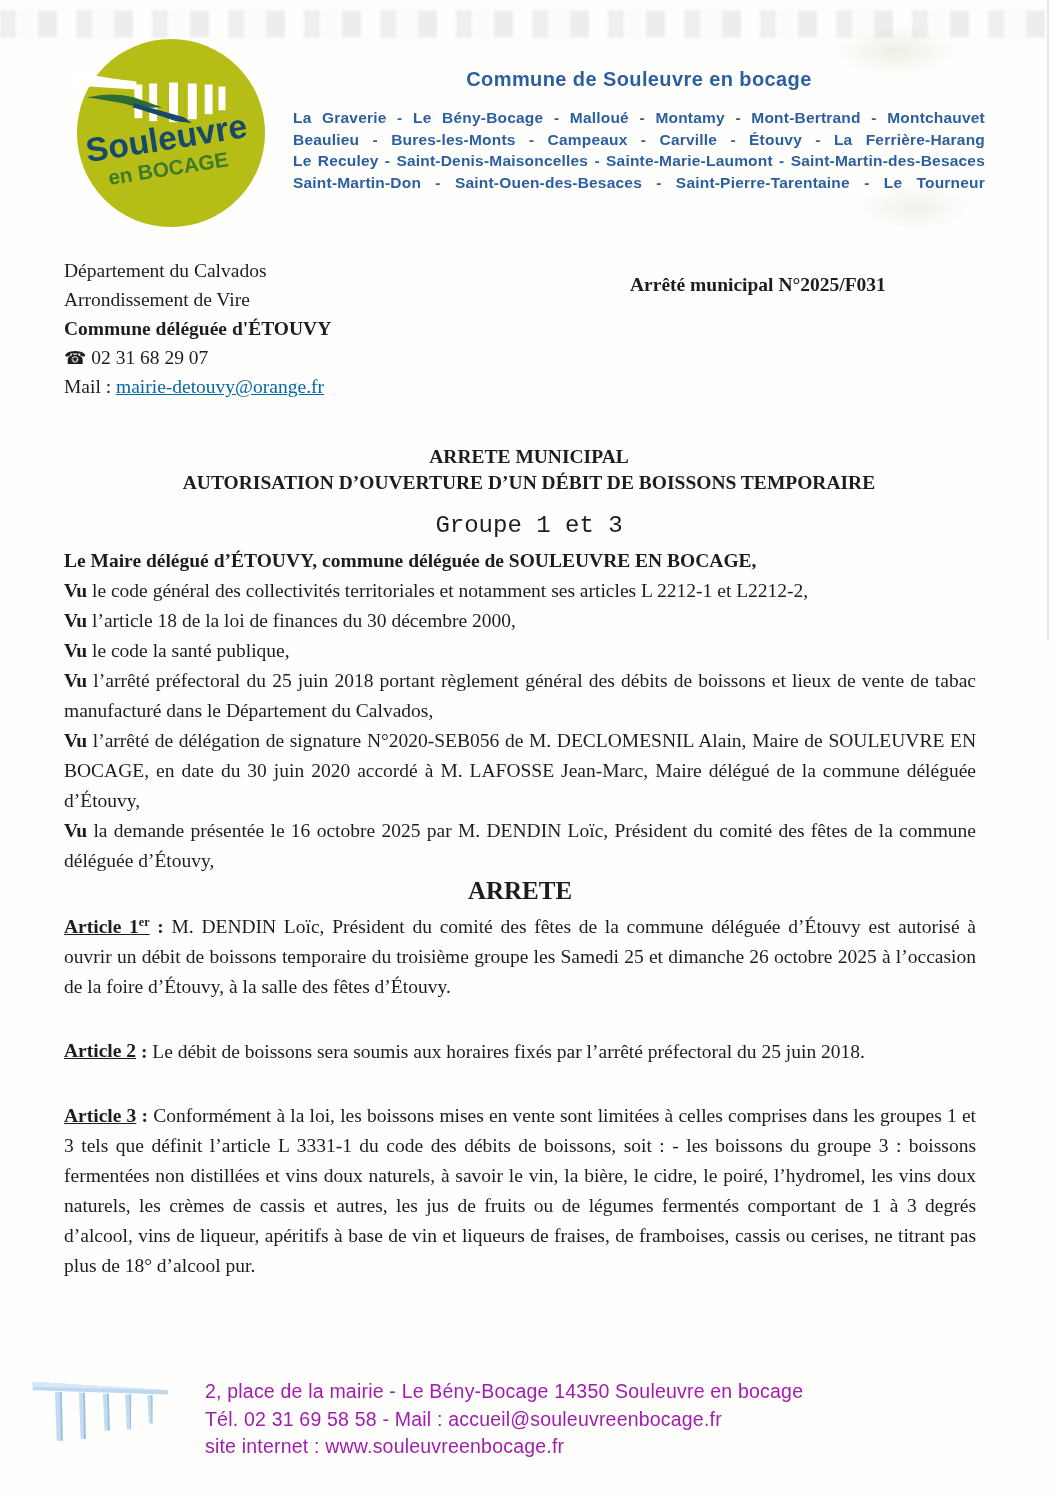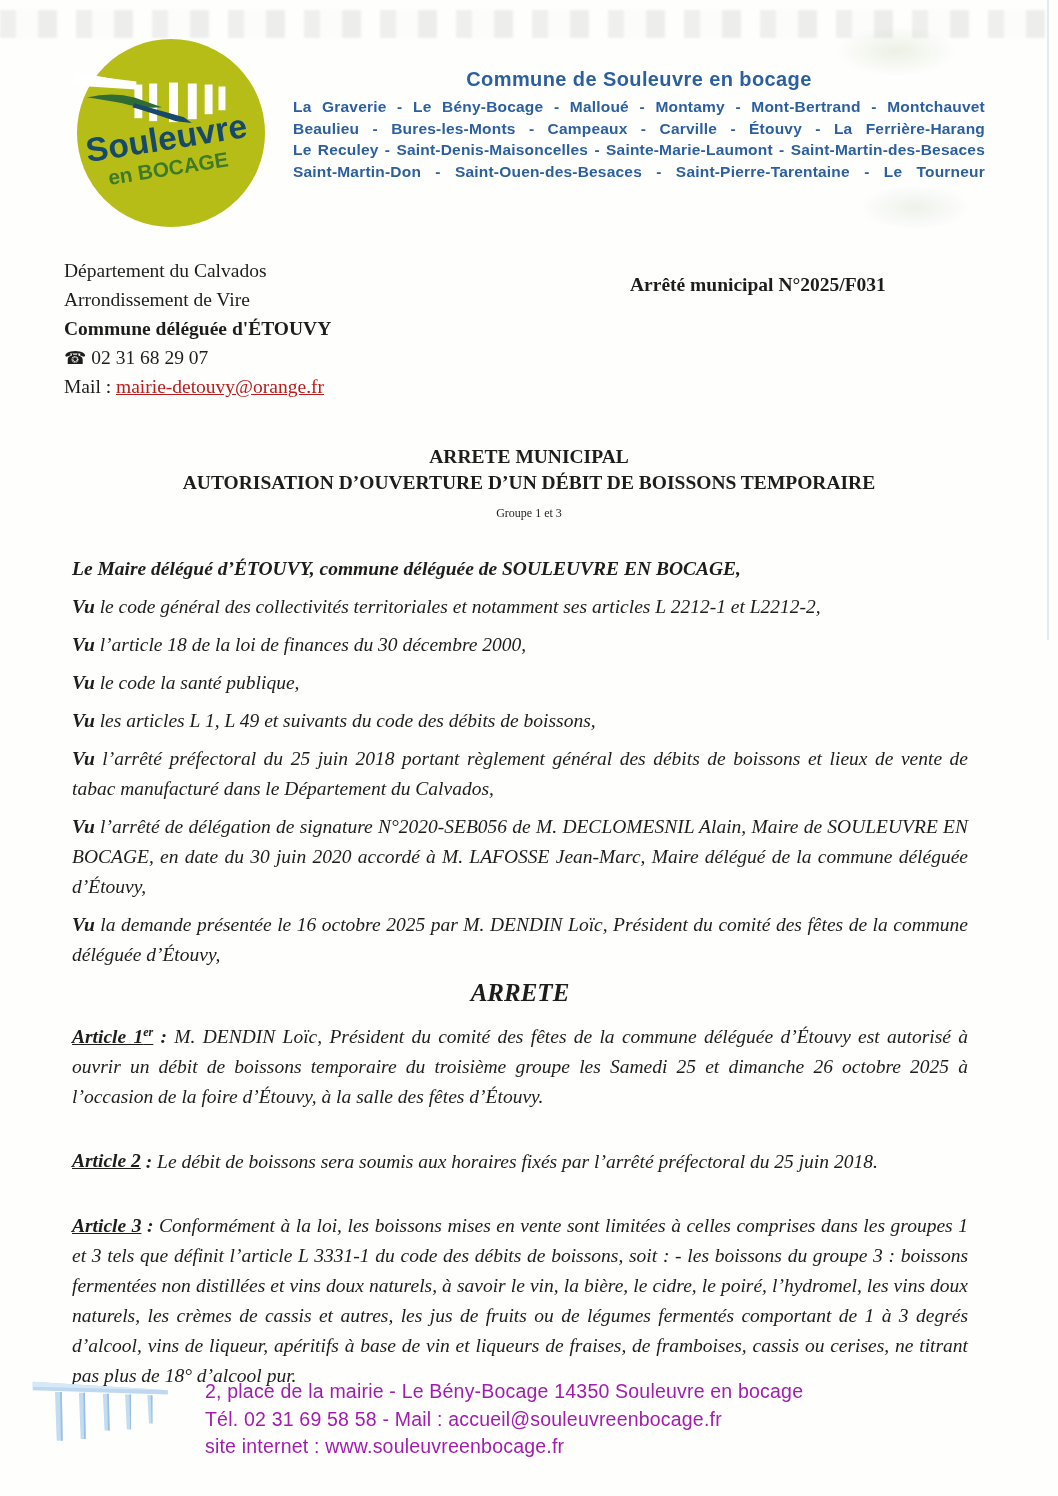--- a/index.html
+++ b/index.html
@@ -18,38 +18,38 @@
   .blob1{position:absolute; left:836px; top:26px; width:120px; height:50px;
     background:radial-gradient(ellipse at center, rgba(170,190,140,.22), rgba(255,255,255,0) 70%);}
   .blob2{position:absolute; left:860px; top:185px; width:110px; height:45px;
     background:radial-gradient(ellipse at center, rgba(160,185,150,.18), rgba(255,255,255,0) 70%);}
   .edge-line{position:absolute; right:9px; top:0; width:2px; height:640px; background:rgba(170,185,200,.30);}
 
   .logo{position:absolute; left:73px; top:38px; width:198px; height:194px;}
 
   .hdr{position:absolute; left:293px; top:68px; width:692px;
     font-family:"Liberation Sans", sans-serif; color:#2c5f9f;}
-  .hdr-title{text-align:center; font-size:20px; letter-spacing:.4px; margin-bottom:5px; font-weight:bold;}
+  .hdr-title{text-align:center; font-size:20px; letter-spacing:.4px; margin-bottom:16px; font-weight:bold;}
   .commune-line{font-size:15.5px; line-height:21.5px; font-weight:600;
     text-align:justify; text-align-last:justify; letter-spacing:.2px;}
 
   .sender{position:absolute; left:64px; top:256px; font-size:19.5px; line-height:29px;}
   .sender .bold{font-weight:bold;}
   .phone-glyph{font-family:"DejaVu Sans", sans-serif; font-size:18px;}
-  .mail-link{color:#b91c1c; }
+  .mail-link{color:#0369a1; }
 
   .ref{position:absolute; left:630px; top:274px; font-size:19.5px; font-weight:bold;}
 
   .doc-title{position:absolute; left:0; right:0; top:444px; text-align:center;}
   .doc-title .l1,.doc-title .l2{font-weight:bold; font-size:19.5px; line-height:26px;}
-  .doc-title .l3{font-size:12px; margin-top:10px;}
+  .doc-title .l3{font-size:24px; margin-top:16px;font-family:Liberation Mono, monospace;}
 
   .bodytext{position:absolute; left:64px; top:546px; width:912px;
     font-size:19.5px; line-height:30px; text-align:justify;}
-  .bodytext p{margin:8px;font-style:italic;}
+  .bodytext p{margin:0;}
   .intro{font-weight:bold;}
   .vu-label{font-weight:bold;}
   .arrete-h{text-align:center; font-weight:bold; margin:14px 0 22px; font-size:25px;}
   .article + .article{margin-top:29px;}
   .art-label{font-weight:bold; text-decoration:underline;}
   .art-label sup{font-size:.62em;}
   .art-colon{font-weight:bold;}
 
   .footer-icon{position:absolute; left:22px; top:1368px; width:172px; height:112px;}
   .footer-text{position:absolute; left:205px; top:1378px;
@@ -115,21 +115,20 @@
     <div class="l1">ARRETE MUNICIPAL</div>
     <div class="l2">AUTORISATION D’OUVERTURE D’UN DÉBIT DE BOISSONS TEMPORAIRE</div>
     <div class="l3">Groupe 1 et 3</div>
   </div>
 
   <div class="bodytext">
     <p class="intro">Le Maire délégué d’ÉTOUVY, commune déléguée de SOULEUVRE EN BOCAGE,</p>
     <p class="vu"><span class="vu-label">Vu </span><span>le code général des collectivités territoriales et notamment ses articles L 2212-1 et L2212-2,</span></p>
     <p class="vu"><span class="vu-label">Vu </span><span>l’article 18 de la loi de finances du 30 décembre 2000,</span></p>
     <p class="vu"><span class="vu-label">Vu </span><span>le code la santé publique,</span></p>
-    <p class="vu"><span class="vu-label">Vu </span><span>les articles L 1, L 49 et suivants du code des débits de boissons,</span></p>
     <p class="vu"><span class="vu-label">Vu </span><span>l’arrêté préfectoral du 25 juin 2018 portant règlement général des débits de boissons et lieux de vente de tabac manufacturé dans le Département du Calvados,</span></p>
     <p class="vu"><span class="vu-label">Vu </span><span>l’arrêté de délégation de signature N°2020-SEB056 de M. DECLOMESNIL Alain, Maire de SOULEUVRE EN BOCAGE, en date du 30 juin 2020 accordé à M. LAFOSSE Jean-Marc, Maire délégué de la commune déléguée d’Étouvy,</span></p>
     <p class="vu"><span class="vu-label">Vu </span><span>la demande présentée le 16 octobre 2025 par M. DENDIN Loïc, Président du comité des fêtes de la commune déléguée d’Étouvy,</span></p>
 
     <p class="arrete-h">ARRETE</p>
 
     <p class="article"><span class="art-label"><span>Article 1</span><sup>er</sup></span><span class="art-colon"> : </span><span>M. DENDIN Loïc, Président du comité des fêtes de la commune déléguée d’Étouvy est autorisé à ouvrir un débit de boissons temporaire du troisième groupe les Samedi 25 et dimanche 26 octobre 2025 à l’occasion de la foire d’Étouvy, à  la salle des fêtes d’Étouvy.</span></p>
 
     <p class="article"><span class="art-label"><span>Article 2</span><sup></sup></span><span class="art-colon"> : </span><span>Le débit de boissons sera soumis aux horaires fixés par l’arrêté préfectoral du 25 juin 2018.</span></p>
 

